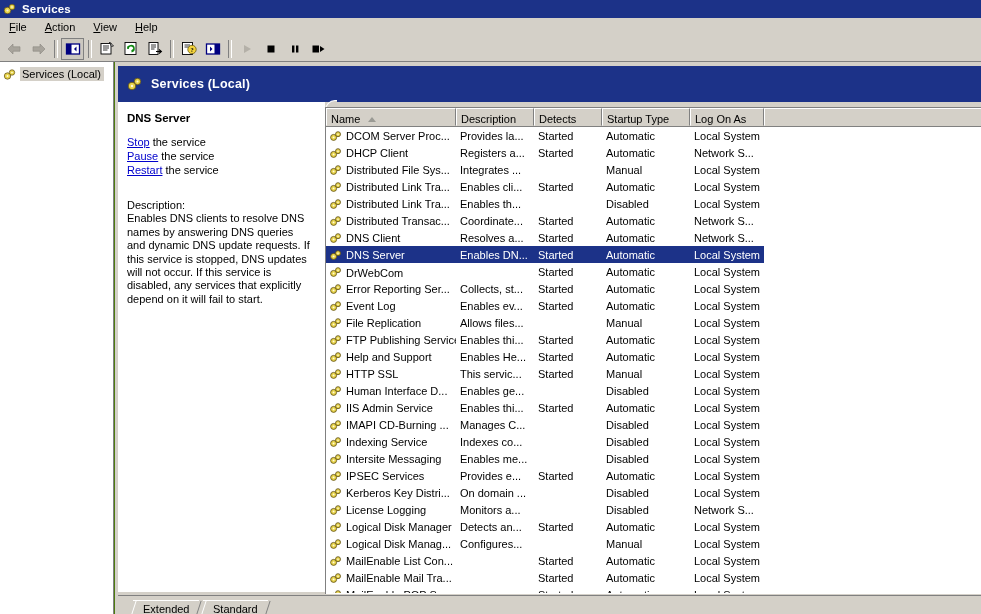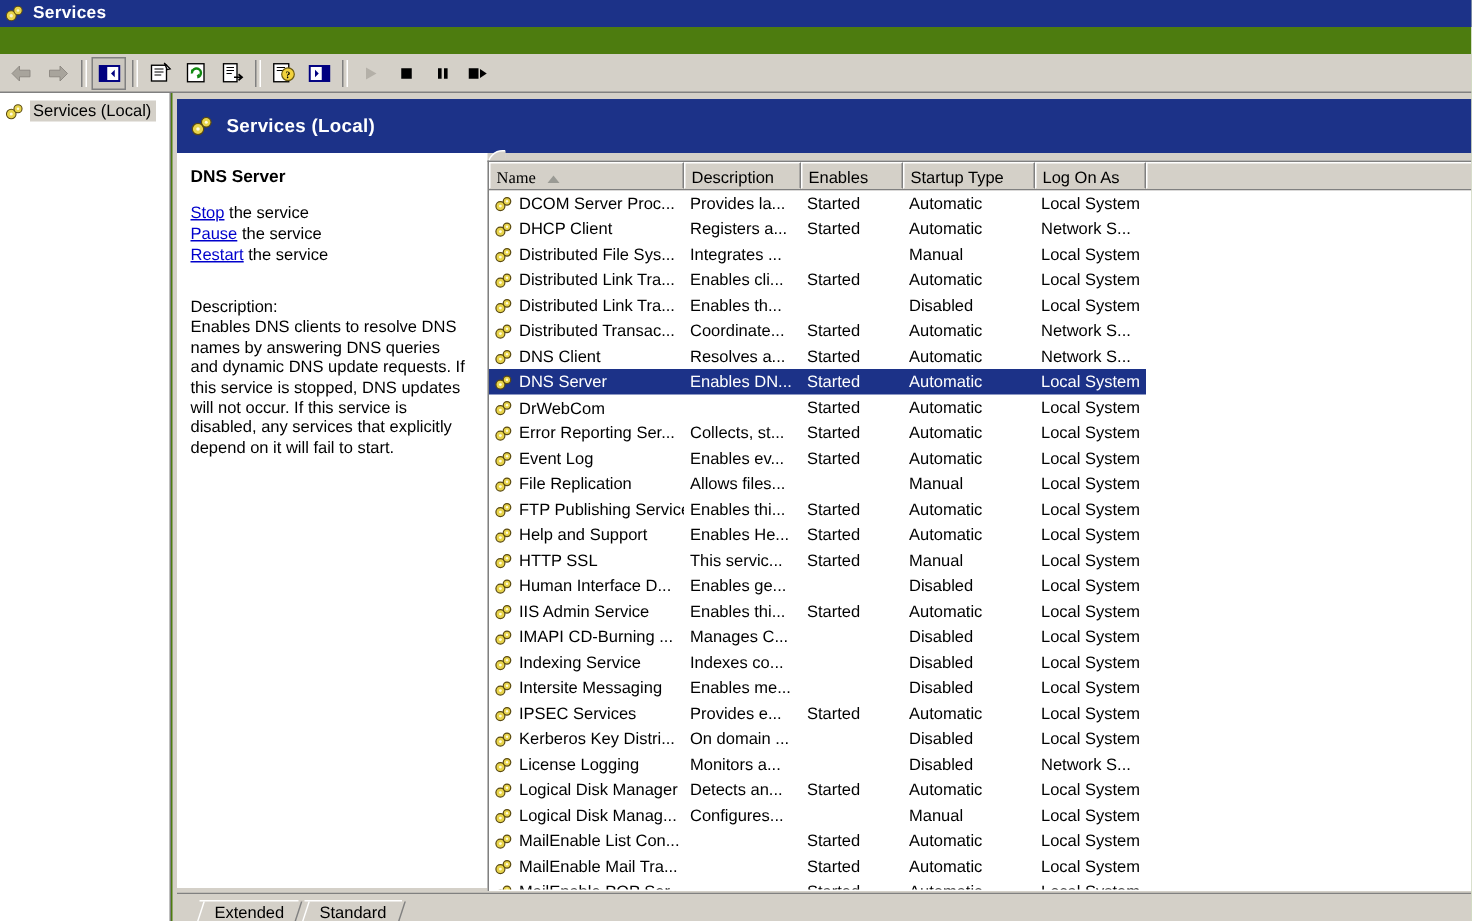--- a/index.html
+++ b/index.html
@@ -323,20 +323,26 @@
           <circle cx="5.5" cy="9.5" r="3.3"></circle>
           <circle cx="10" cy="6" r="2.8"></circle>
         </g>
         <circle cx="5.5" cy="9.5" r="1.1" fill="#f5f0d0"></circle>
         <circle cx="10" cy="6" r="0.9" fill="#f5f0d0"></circle>
       </svg>
     </span>
     <span class="titlebar-text">Services</span>
   </div>
 
+  <div class="menubar">
+    <div class="menu-item"><u>F</u>ile</div>
+    <div class="menu-item"><u>A</u>ction</div>
+    <div class="menu-item"><u>V</u>iew</div>
+    <div class="menu-item"><u>H</u>elp</div>
+  </div>
 
   <div class="toolbar">
 
     <div class="tb-btn">
       <svg width="17" height="14" viewBox="0 0 17 14">
         <path d="M7 2 L2 7 L7 12 L7 9.2 L14 9.2 L14 4.8 L7 4.8 Z" fill="#a8a49c" stroke="#8a8680" stroke-width="0.6"></path>
       </svg>
     </div>
     <div class="tb-btn">
       <svg width="17" height="14" viewBox="0 0 17 14">
@@ -472,29 +478,29 @@
       <div class="detail-desc">
         <div>Description:</div>
         <div>Enables DNS clients to resolve DNS names by answering DNS queries and dynamic DNS update requests. If this service is stopped, DNS updates will not occur. If this service is disabled, any services that explicitly depend on it will fail to start.</div>
       </div>
     </div>
 
     <div class="lv-corner"></div>
 
     <div class="listview">
       <div class="lv-header" id="lv-header">
-          <div class="lv-th" style="width: 130px; font-family: Liberation Serif, serif;">
+          <div class="lv-th" style="width: 130px;">
             <span>Name</span>
             <span class="sort-tri"></span>
           </div>
           <div class="lv-th" style="width: 78px;">
             <span>Description</span>
           </div>
           <div class="lv-th" style="width: 68px;">
-            <span>Enables</span>
+            <span>Detects</span>
           </div>
           <div class="lv-th" style="width: 88px;">
             <span>Startup Type</span>
           </div>
           <div class="lv-th" style="width: 74px;">
             <span>Log On As</span>
           </div>
           <div class="lv-th" style="flex: 1 1 auto; border-right: none;"></div>
         </div>
       <div class="lv-body" id="lv-body">

